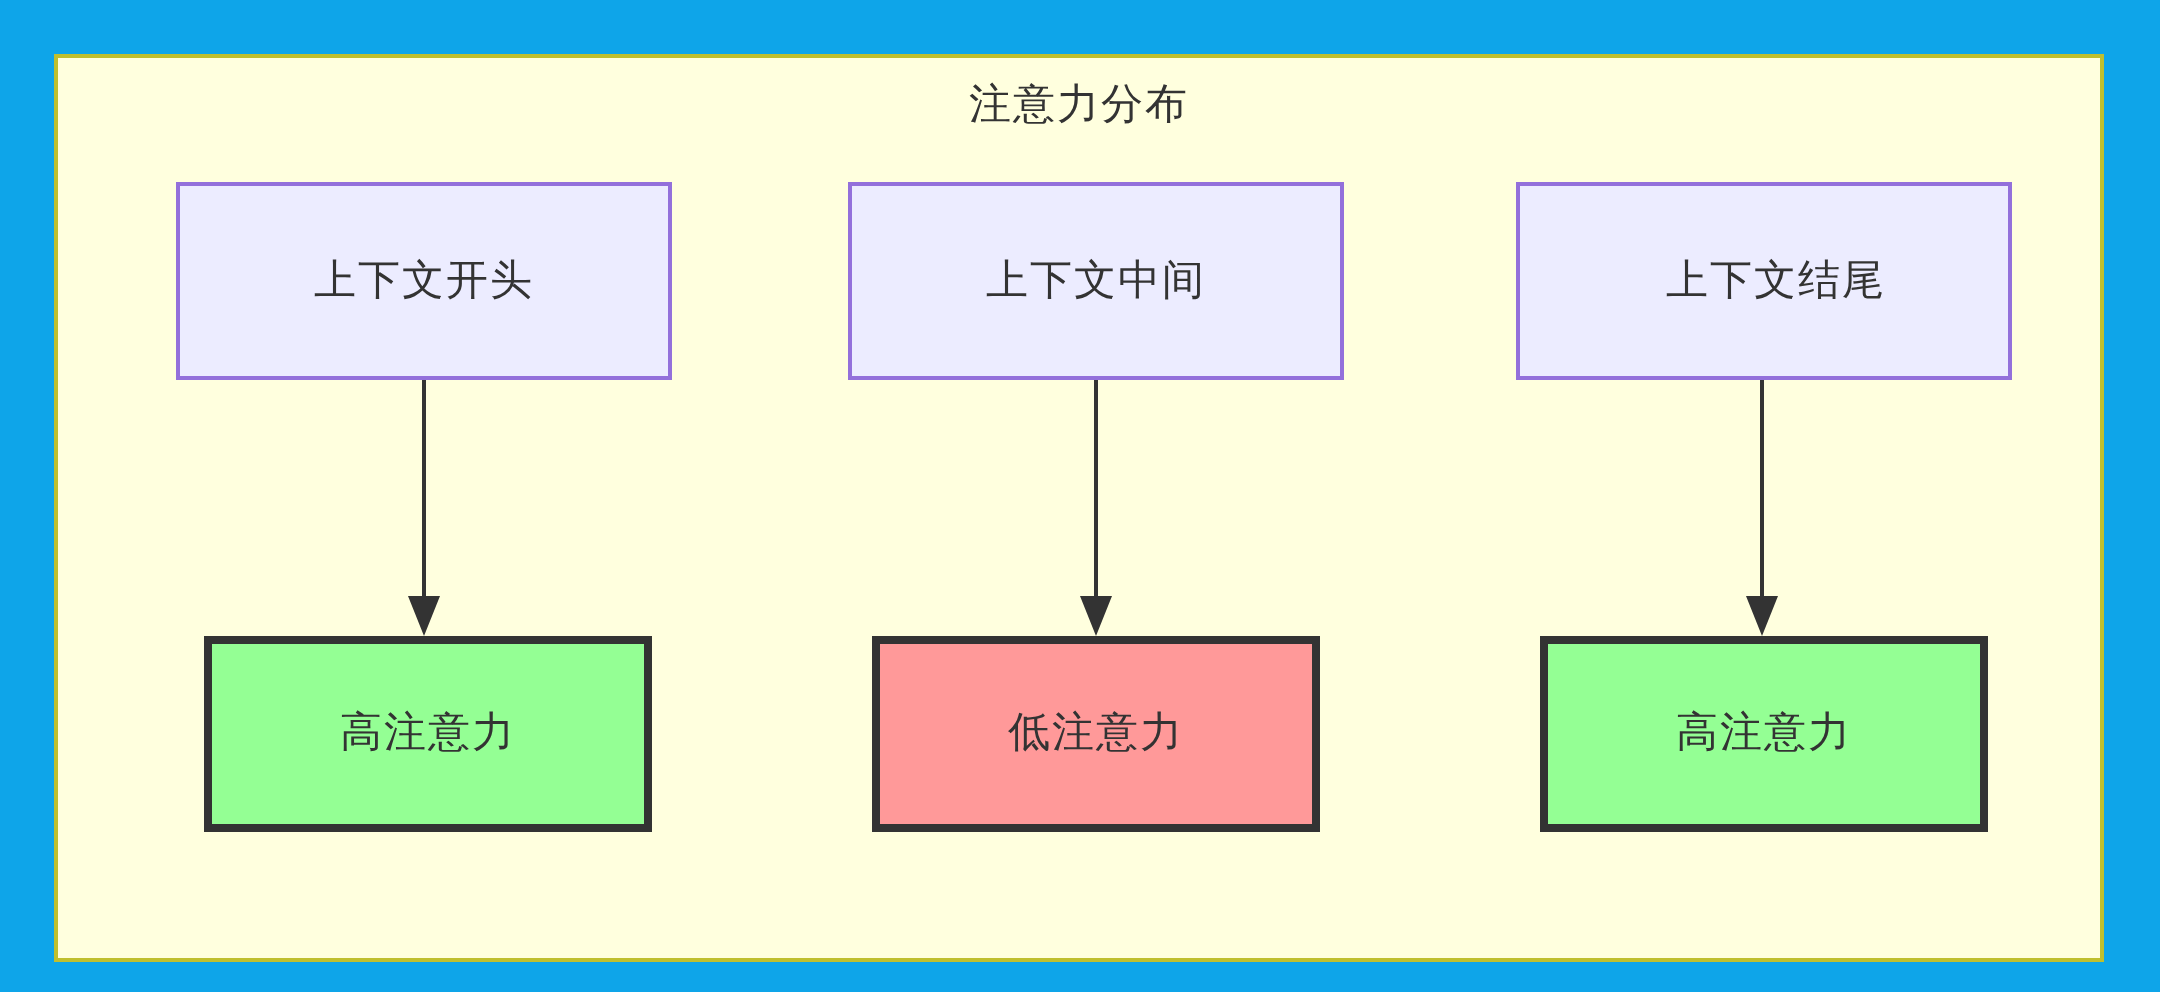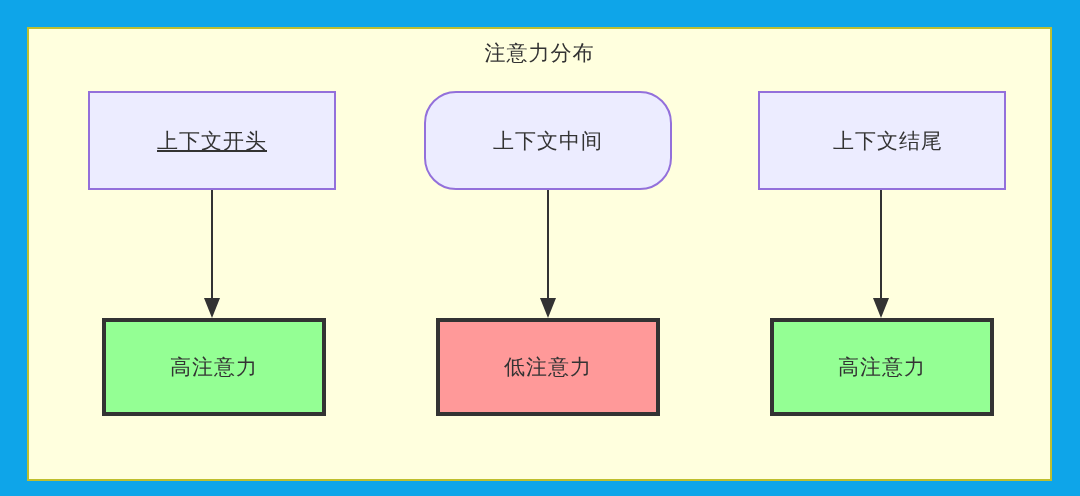--- a/index.html
+++ b/index.html
@@ -67,22 +67,22 @@
     letter-spacing: 1px;
     border: 4px solid #333333;
     height: 98px;
     width: 224px;
     top: 318px;
   }
   .fill-high { background: #94ff94; }
   .fill-low  { background: #ff9999; }
 
   
-  .col1-top { left: 88px; text-decoration: underline; }
-  .col2-top { left: 424px; border-radius: 32px; }
+  .col1-top { left: 88px; }
+  .col2-top { left: 424px; }
   .col3-top { left: 758px; padding-left: 12px; }
   .col1-bot { left: 102px; }
   .col2-bot { left: 436px; }
   .col3-bot { left: 770px; }
 
   
   .arrow {
     position: absolute;
     top: 190px;
     width: 22px;

